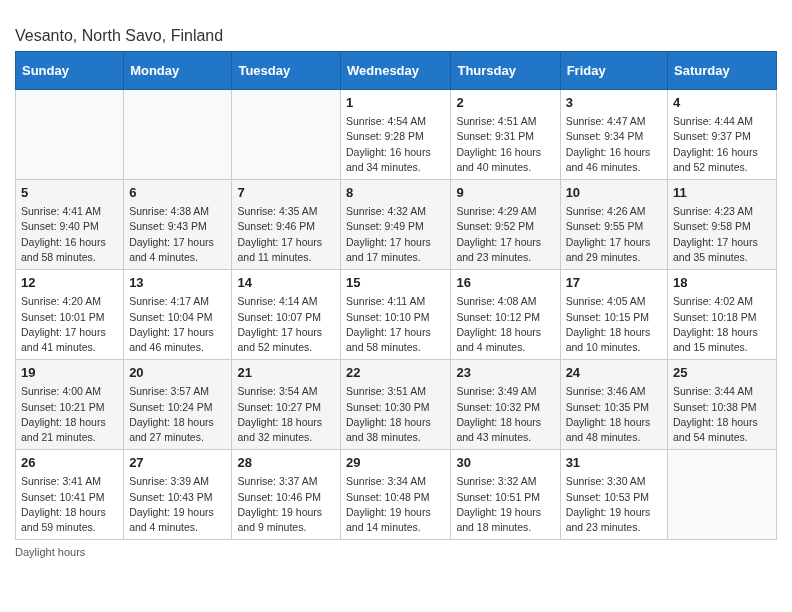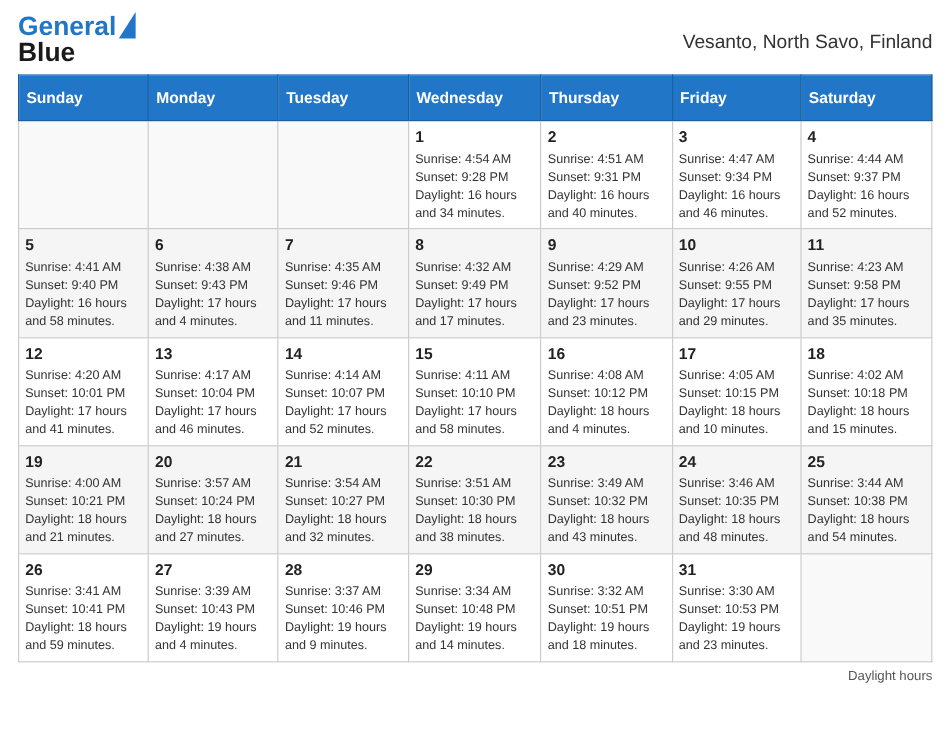--- a/index.html
+++ b/index.html
@@ -88,38 +88,27 @@
       color: #333;
       line-height: 1.45;
     }
     td.empty {
       background: #f9f9f9;
     }
     .footer-note {
       font-size: 11px;
       color: #555;
       margin-top: 6px;
-      text-align: right;
+      text-align: left;
     }
   </style>
 </head>
 <body>
 
 <div class="header-area">
-  <div class="logo-area">
-    <div style="display:flex;flex-direction:column;line-height:1.05;">
-      <div style="display:flex;align-items:center;">
-        <span class="logo-text">
-          <span class="blue">General</span>
-        </span>
-        <div class="logo-triangle"></div>
-      </div>
-      <span class="logo-text blue" style="margin-top:-2px;">Blue</span>
-    </div>
-  </div>
   <div class="title-area">
     <h2>Vesanto, North Savo, Finland</h2>
   </div>
 </div>
 
 <table>
   <thead>
     <tr>
     <th>Sunday</th>
         <th>Monday</th>

